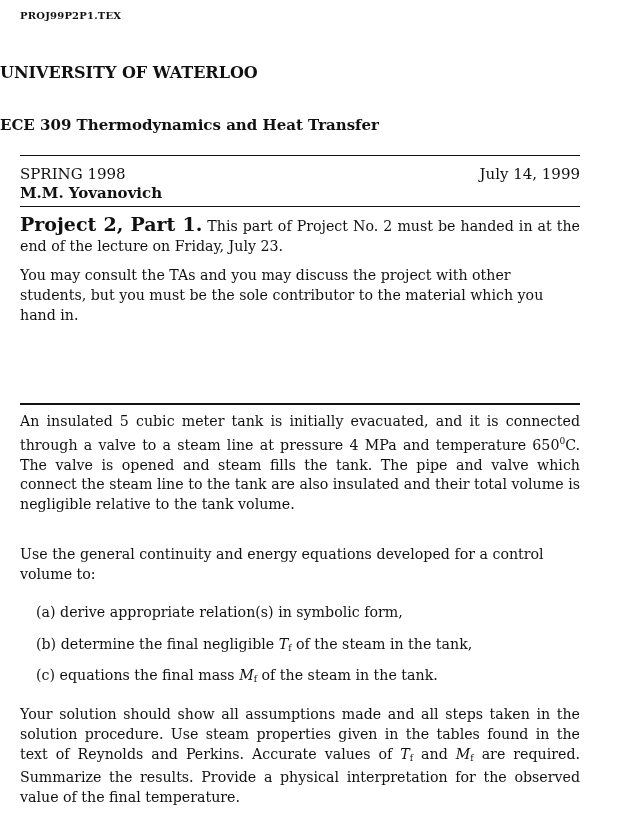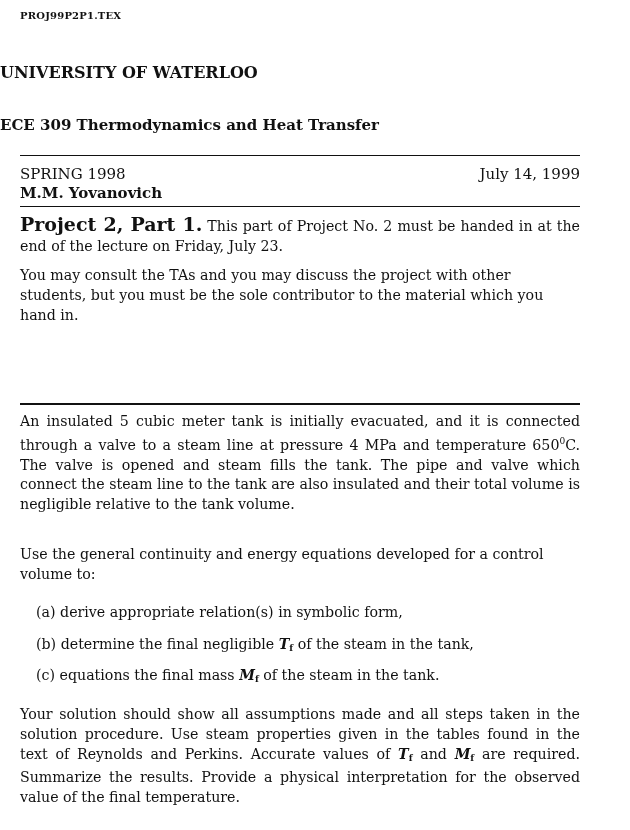--- a/index.html
+++ b/index.html
@@ -22,21 +22,21 @@
   .meta-row { position: absolute; left: 20px; width: 560px; font-size: 15px; }
   .meta-left { position: absolute; left: 0; }
   .meta-right { position: absolute; right: 0; }
   .author { font-weight: bold; }
   .para {
     position: absolute; left: 20px; width: 560px;
     font-size: 14.2px; line-height: 19.8px; text-align: justify;
   }
   .para b { font-weight: bold; font-size: 19px; }
   .list-item { position: absolute; left: 28px; font-size: 14.2px; line-height: 20px; margin-left: 8px; }
-  .sym { font-style: italic; font-weight: bold; }
+  .sym { font-style: italic; }
   .sub { font-size: 9px; vertical-align: -2px; font-style: normal; }
   sup { font-size: 9px; vertical-align: 6px; }
 </style>
 </head>
 <body>
 
 <div class="file-label">PROJ99P2P1.TEX</div>
 
 <div class="header-block uni">
   <div>UNIVERSITY OF WATERLOO</div>

